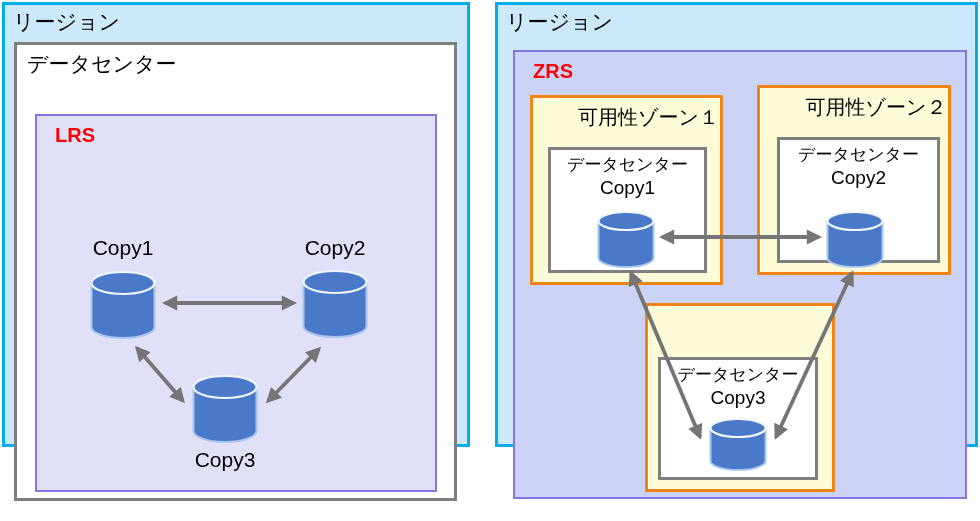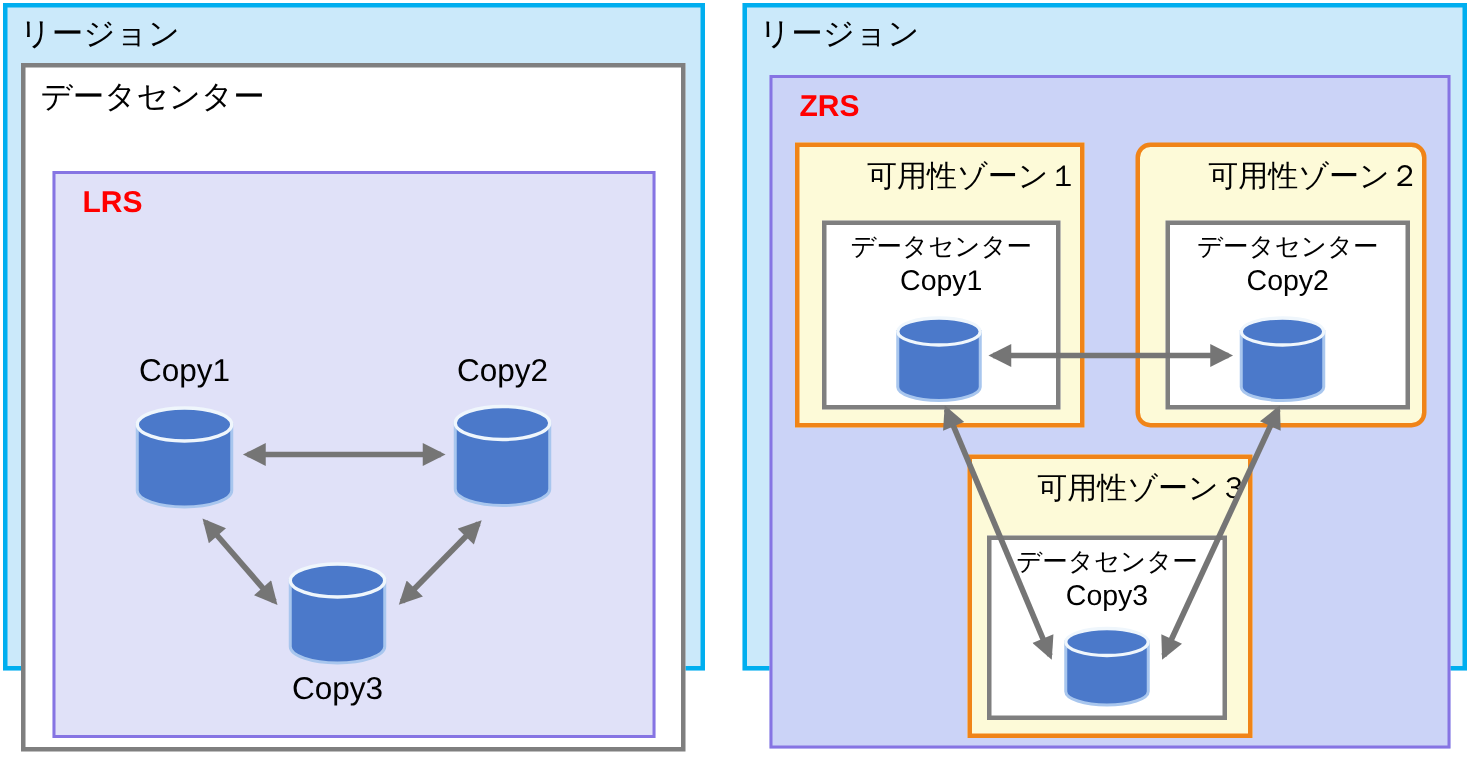--- a/index.html
+++ b/index.html
@@ -49,21 +49,21 @@
   .zrs-box{
     position:absolute; left:15px; top:45px; width:454px; height:449px;
     box-sizing:border-box; border:2px solid var(--storage-border);
     background:var(--zrs-fill);
   }
   .zone{
     position:absolute; box-sizing:border-box;
     border:3px solid var(--zone-border); background:var(--zone-fill);
   }
   .zone1{left:15px;  top:43px;  width:193px; height:190px;}
-  .zone2{left:242px; top:43px;  width:194px; height:190px;border-radius:10px;}
+  .zone2{left:242px; top:33px;  width:194px; height:190px;}
   .zone3{left:130px; top:251px; width:190px; height:189px;}
   .zone-title{
     position:absolute; left:0; top:6px; width:100%; text-align:center;
     font-size:20px; white-space:nowrap;margin-left:22px;
   }
   .dc-white{
     position:absolute; box-sizing:border-box;
     border:3px solid var(--datacenter-border); background:var(--datacenter-fill);
     text-align:center; padding-top:4px;
   }
@@ -113,21 +113,20 @@
 
       <div class="zone zone2">
         <div class="zone-title">可用性ゾーン２</div>
         <div class="dc-white">
           <div class="dcw-line1">データセンター</div>
           <div class="dcw-line2">Copy2</div>
         </div>
       </div>
 
       <div class="zone zone3">
-        <div class="zone-title">可用性ゾーン３</div>
         <div class="dc-white">
           <div class="dcw-line1">データセンター</div>
           <div class="dcw-line2">Copy3</div>
         </div>
       </div>
     </div>
   </div>
 
   <svg class="overlay" viewBox="0 0 980 521" xmlns="http://www.w3.org/2000/svg">
     <defs>

